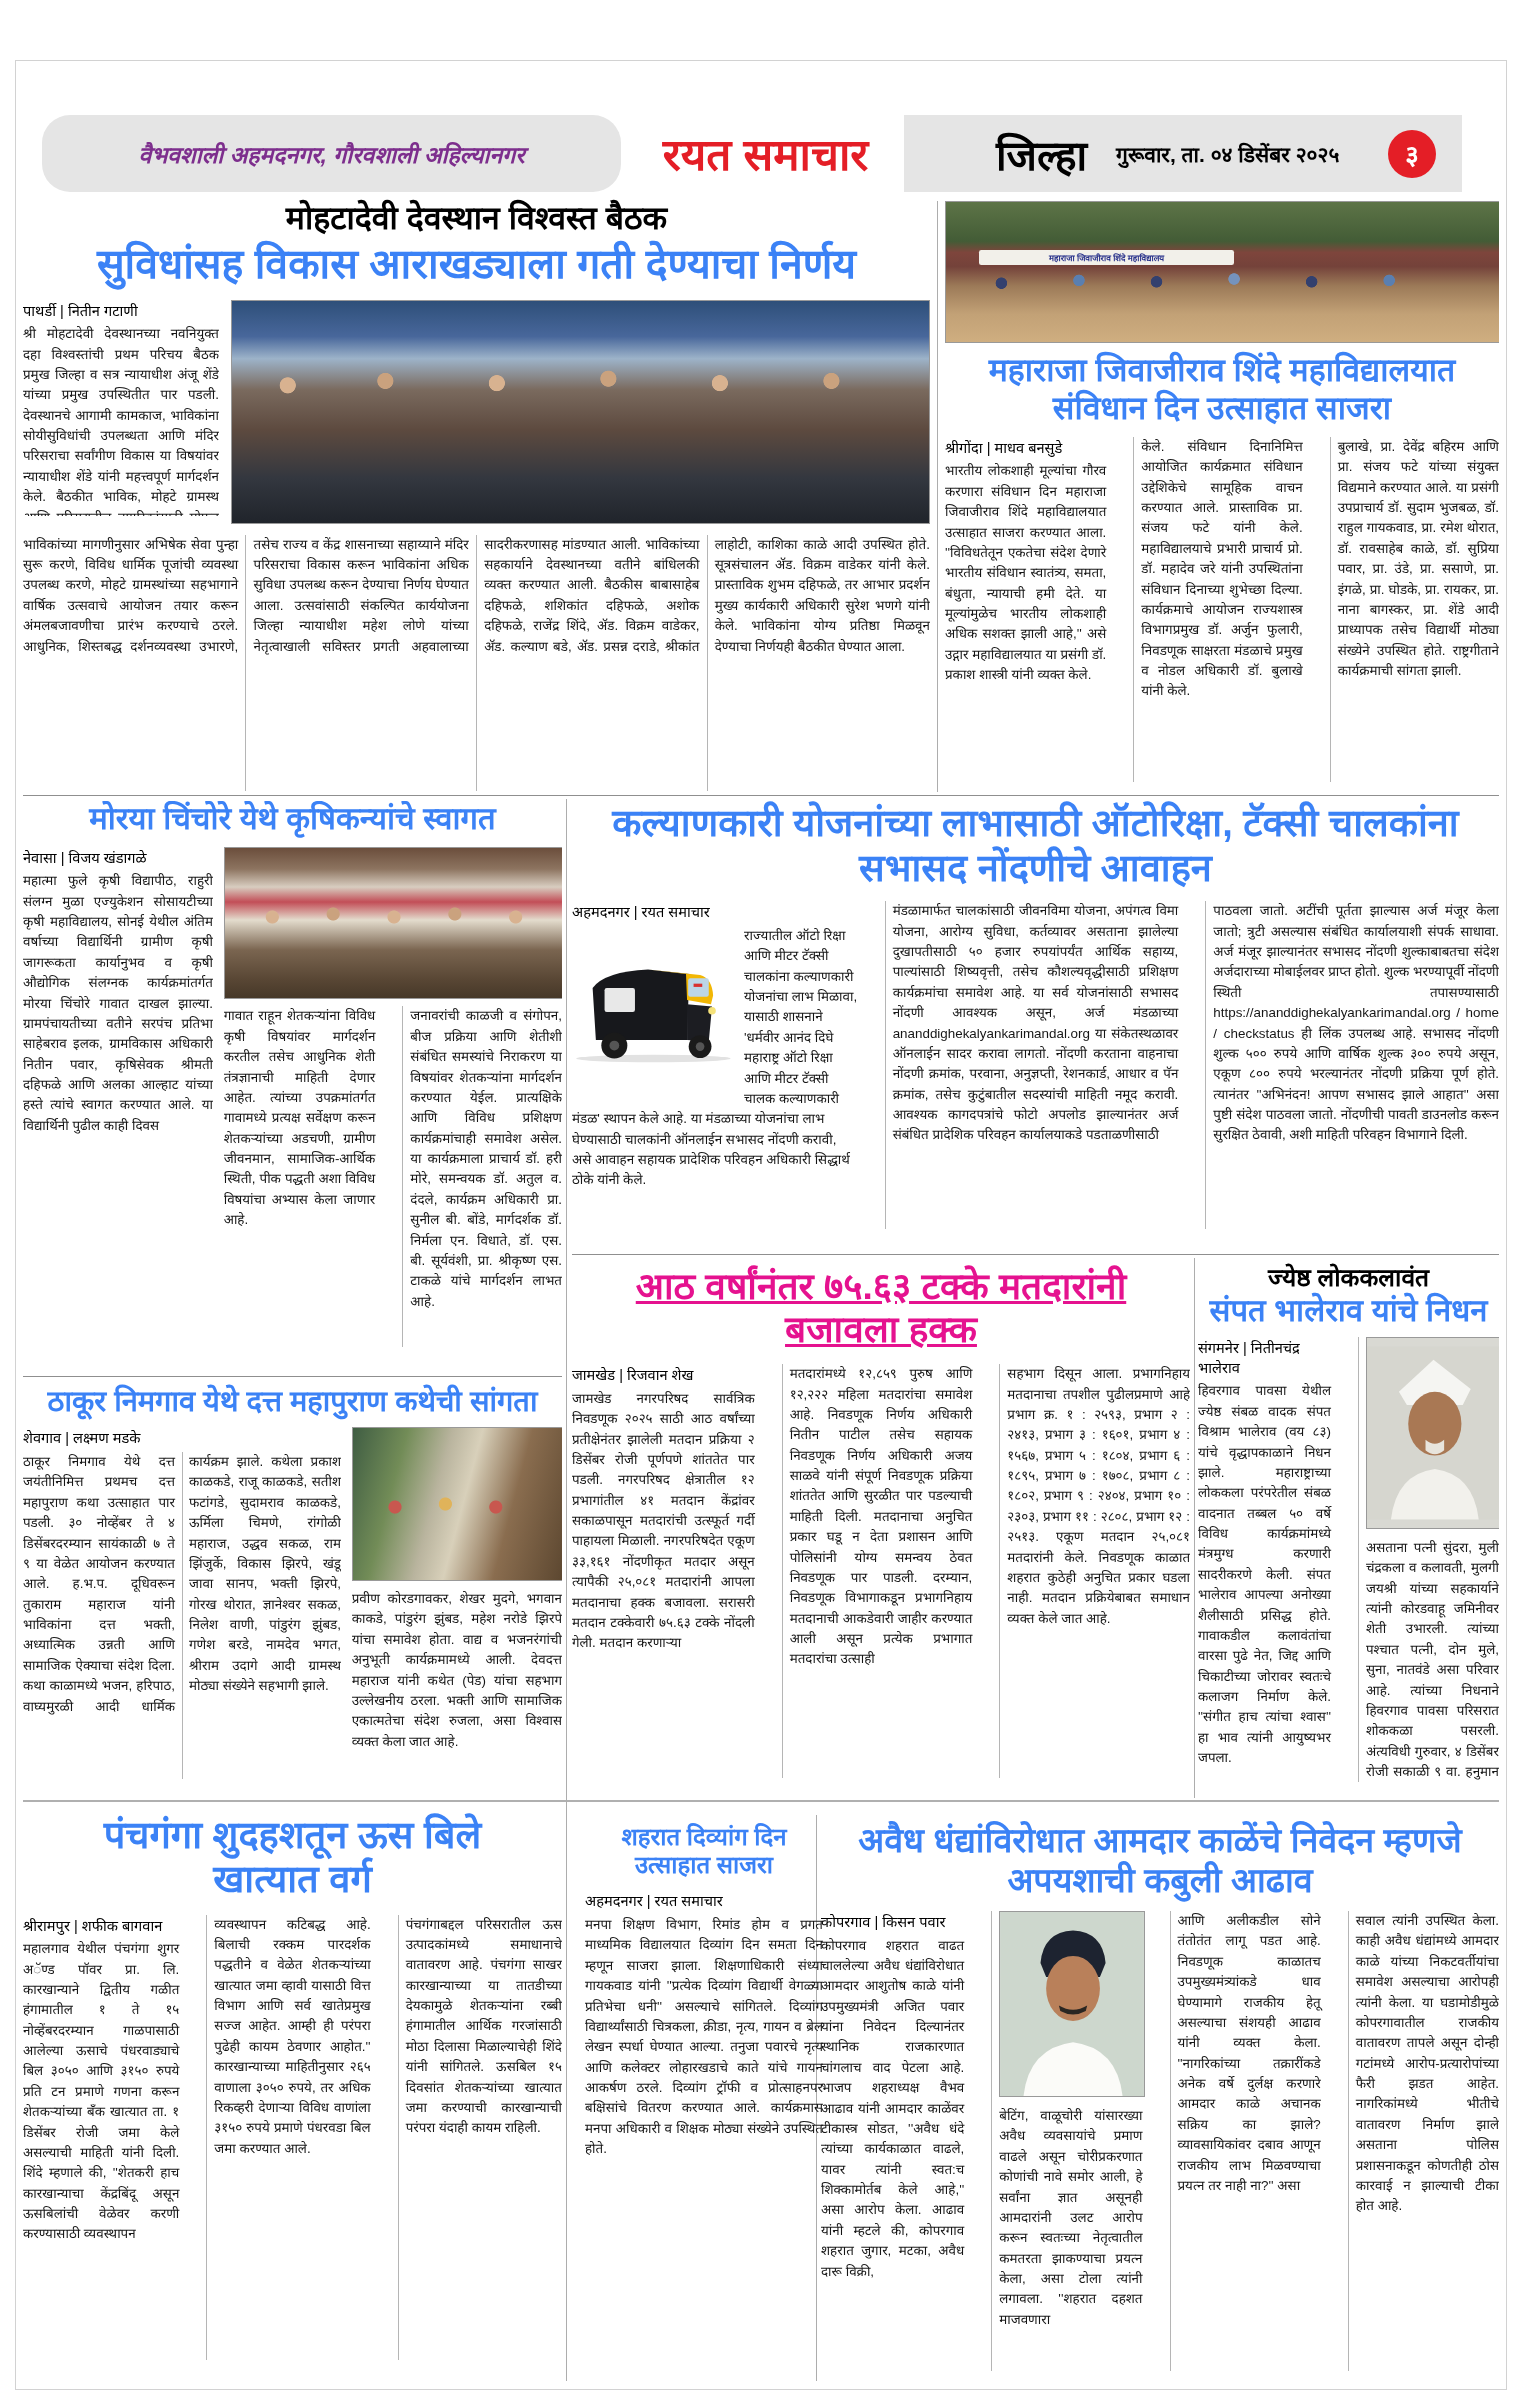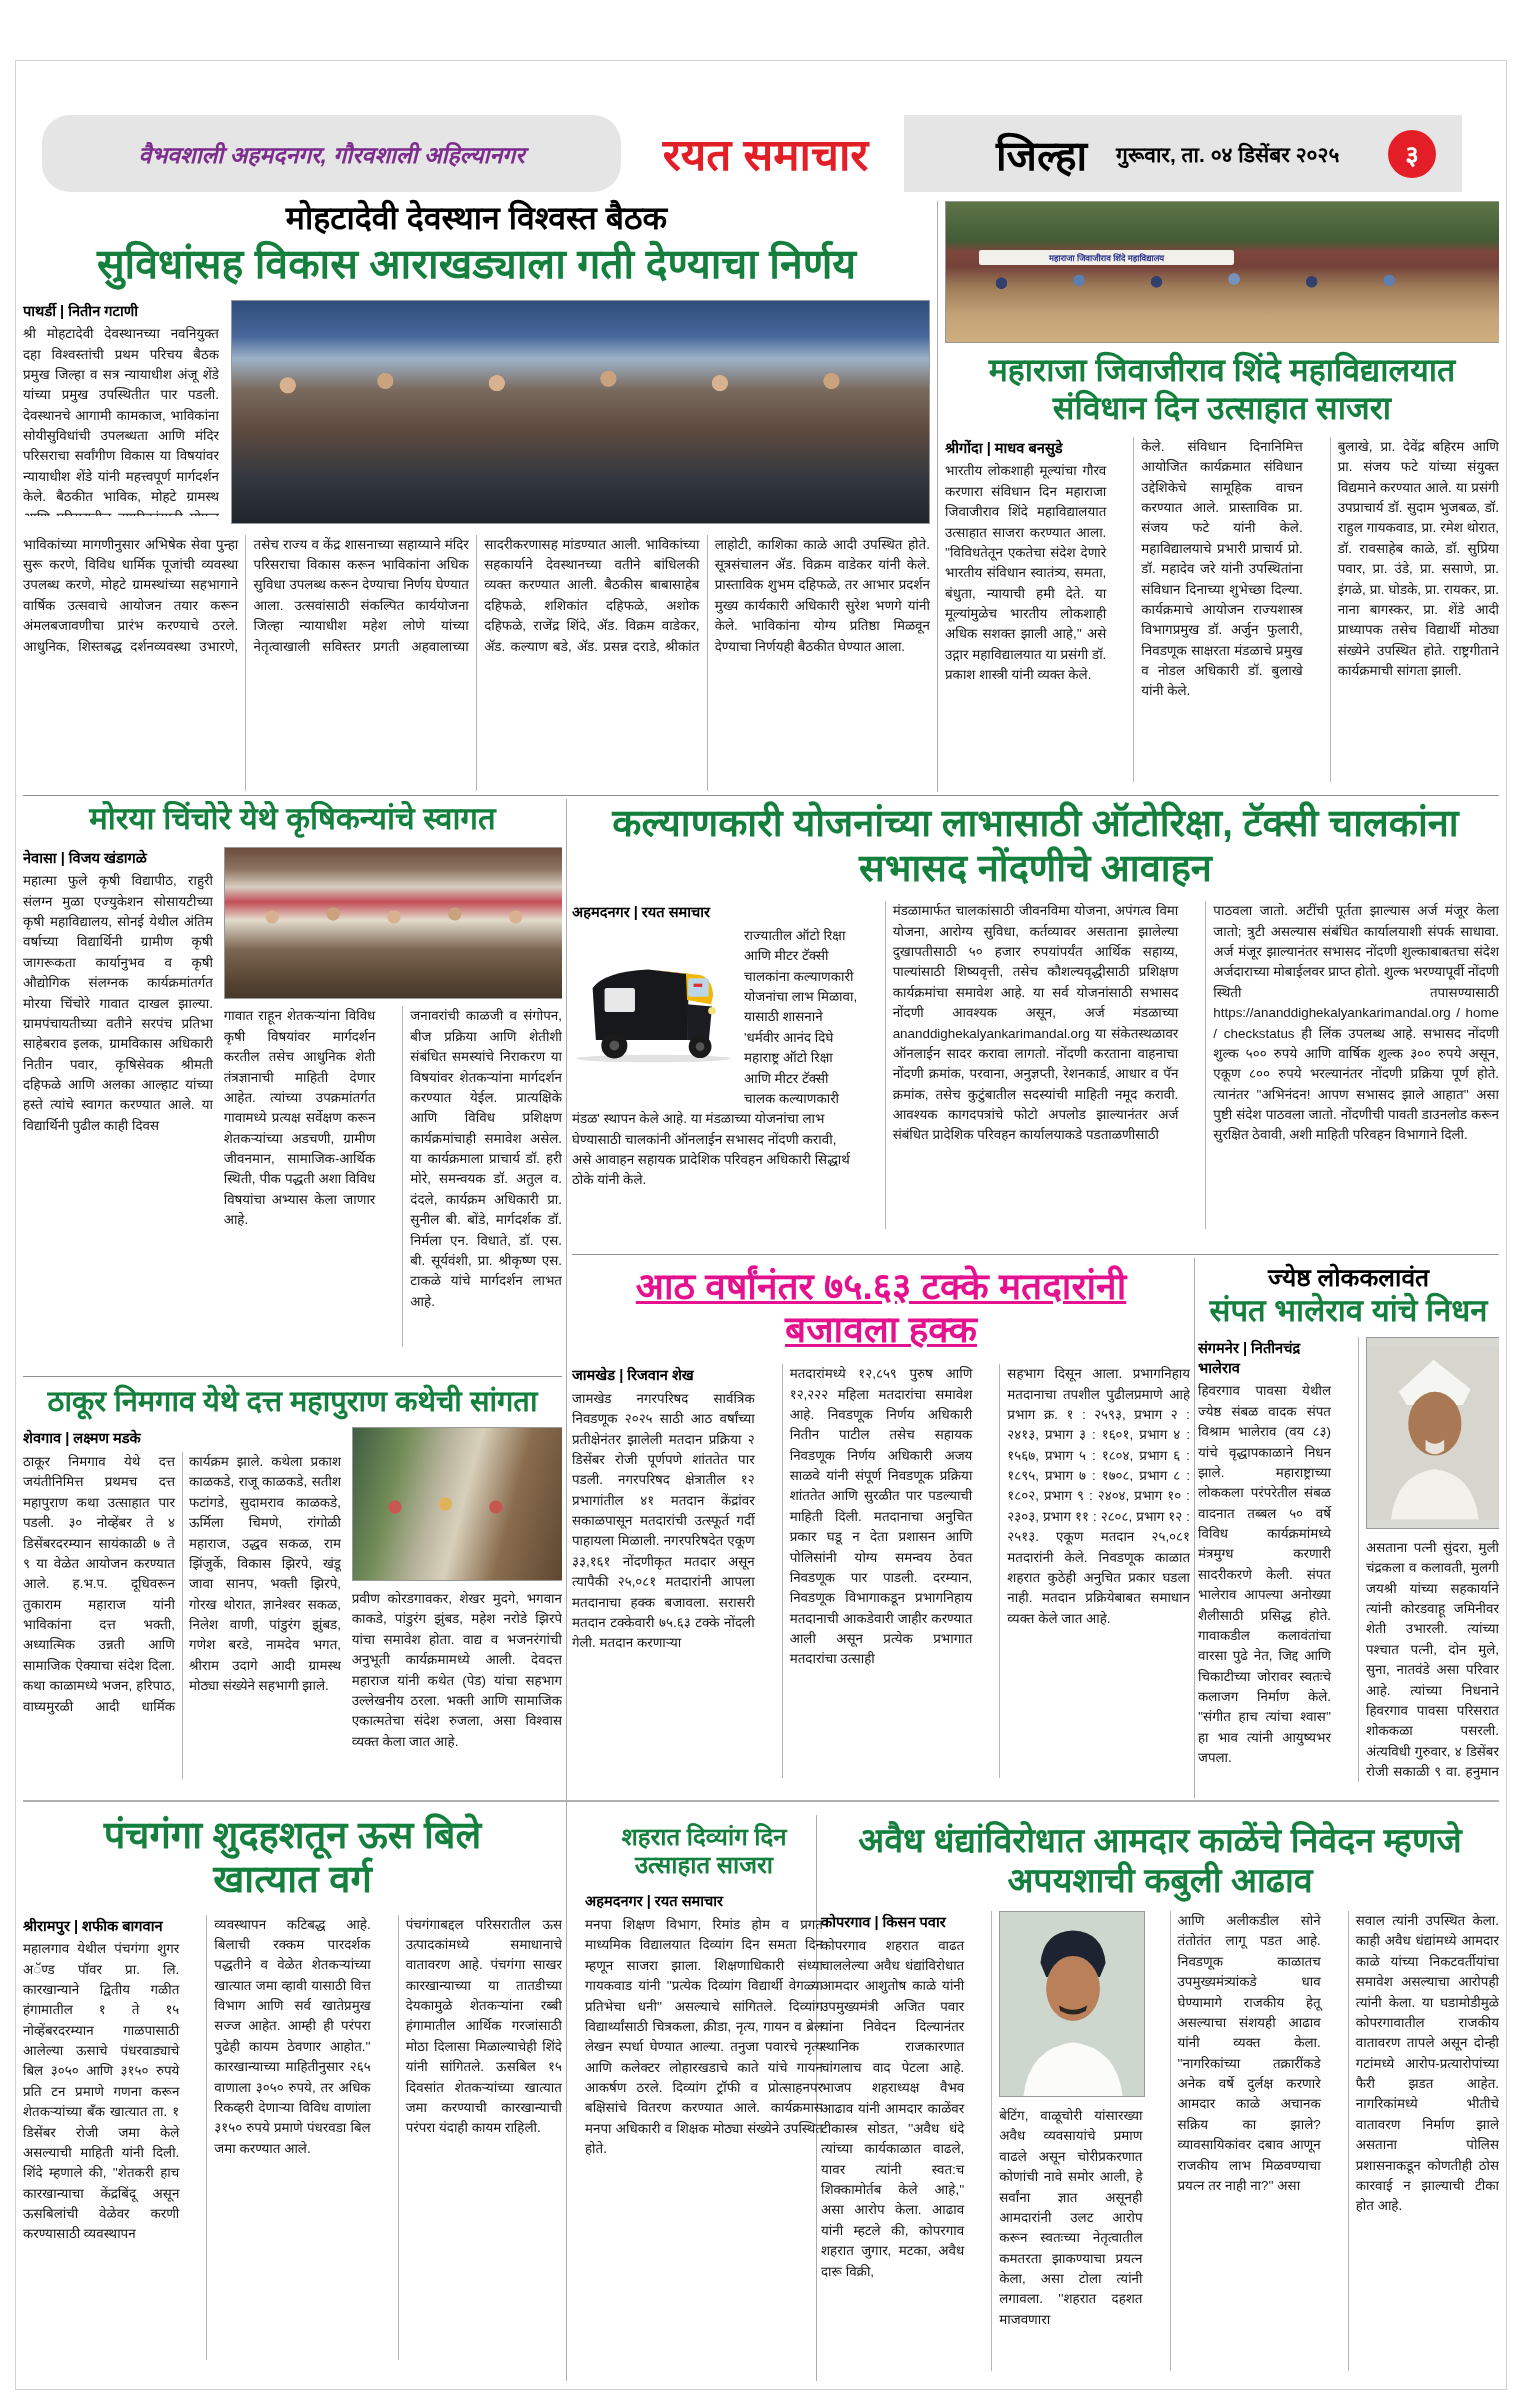--- a/index.html
+++ b/index.html
@@ -10,23 +10,23 @@
   .gbox{background:#e5e5e5;}
   .mast-slogan{display:flex;align-items:center;justify-content:center;
       font-size:23px;font-weight:bold;font-style:italic;color:#7d2e8d;}
   .mast-title{display:flex;align-items:center;justify-content:center;
       font-size:44px;font-weight:bold;color:#e41e26;white-space:nowrap;}
   .mast-right{display:flex;align-items:center;gap:29px;padding:0 26px 0 92px;}
   .mast-section{font-size:41px;font-weight:bold;color:#000;}
   .mast-date{font-size:21px;font-weight:bold;color:#000;}
   .pagenum{width:48px;height:48px;border-radius:50%;background:#e41e26;color:#fff;
       display:flex;align-items:center;justify-content:center;font-size:26px;font-weight:bold;margin-left:auto;}
-  .headline{font-weight:bold;color:#15803d;text-align:center;line-height:1.18;}
+  .headline{font-weight:bold;color:#3b82f6;text-align:center;line-height:1.18;}
   .kicker{font-weight:bold;color:#000;text-align:center;line-height:1.2;}
-  .byline{font-weight:bold;font-size:14.6px;color:#000;margin-bottom:4.6px;}
+  .byline{font-weight:normal;font-size:14.6px;color:#000;margin-bottom:4.6px;}
   .bodytext{font-size:13.4px;line-height:1.52;text-align:justify;color:#161616;}
   .cols{display:flex;overflow:hidden;gap:20px;}
   .col{flex:1;overflow:hidden;padding:0 7px;}
   .col:first-child{padding-left:0;}
   .col:last-child{padding-right:0;}
   .col + .col{border-left:0.8px solid #b5b5b5;}
   .mc4{column-count:4;column-gap:15.3px;column-rule:0.8px solid #b5b5b5;overflow:hidden;}
   .mc2{column-count:2;column-gap:14px;column-rule:0.8px solid #b5b5b5;overflow:hidden;}
   .photo{position:relative;overflow:hidden;}
   .vr{position:absolute;width:0.8px;background:#adadad;}

